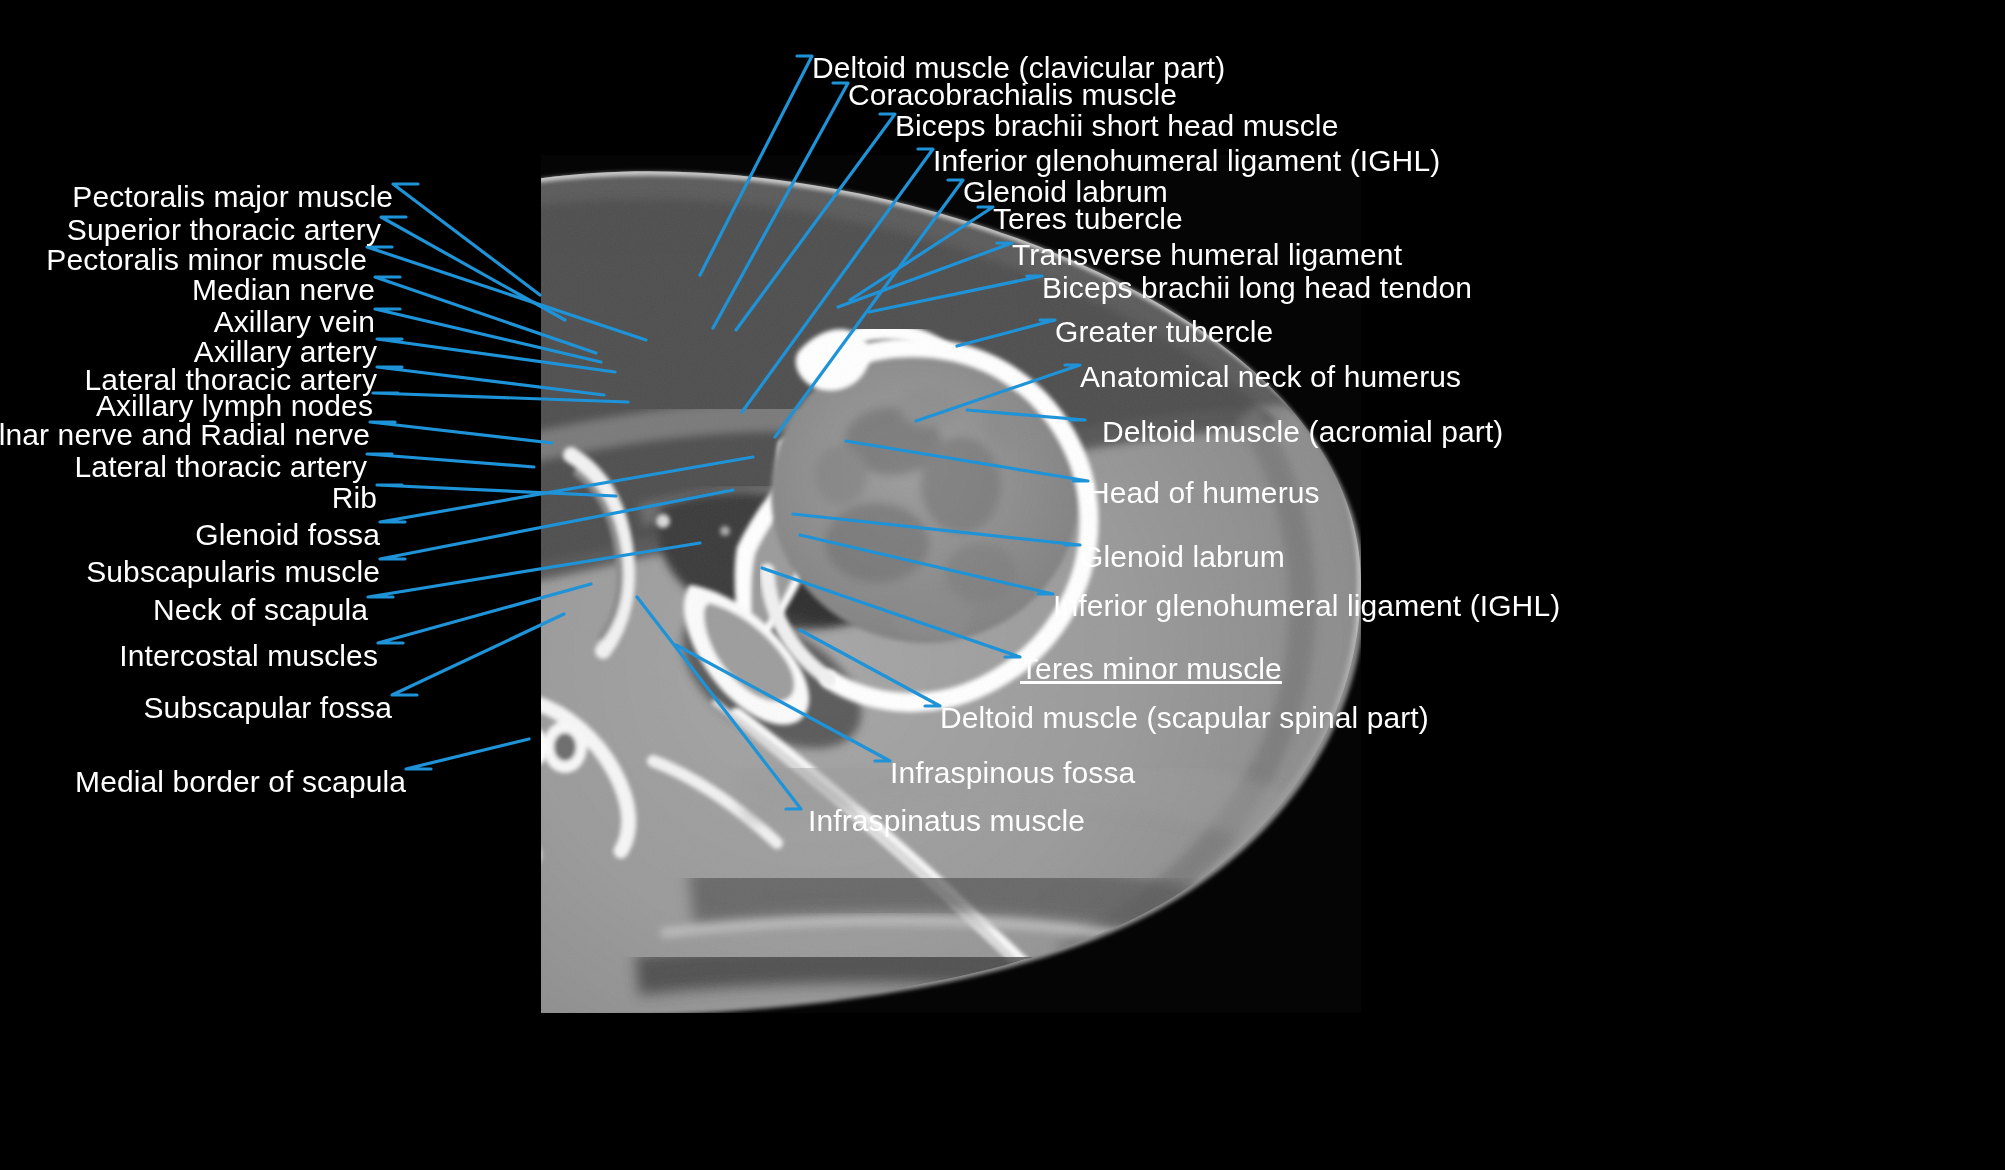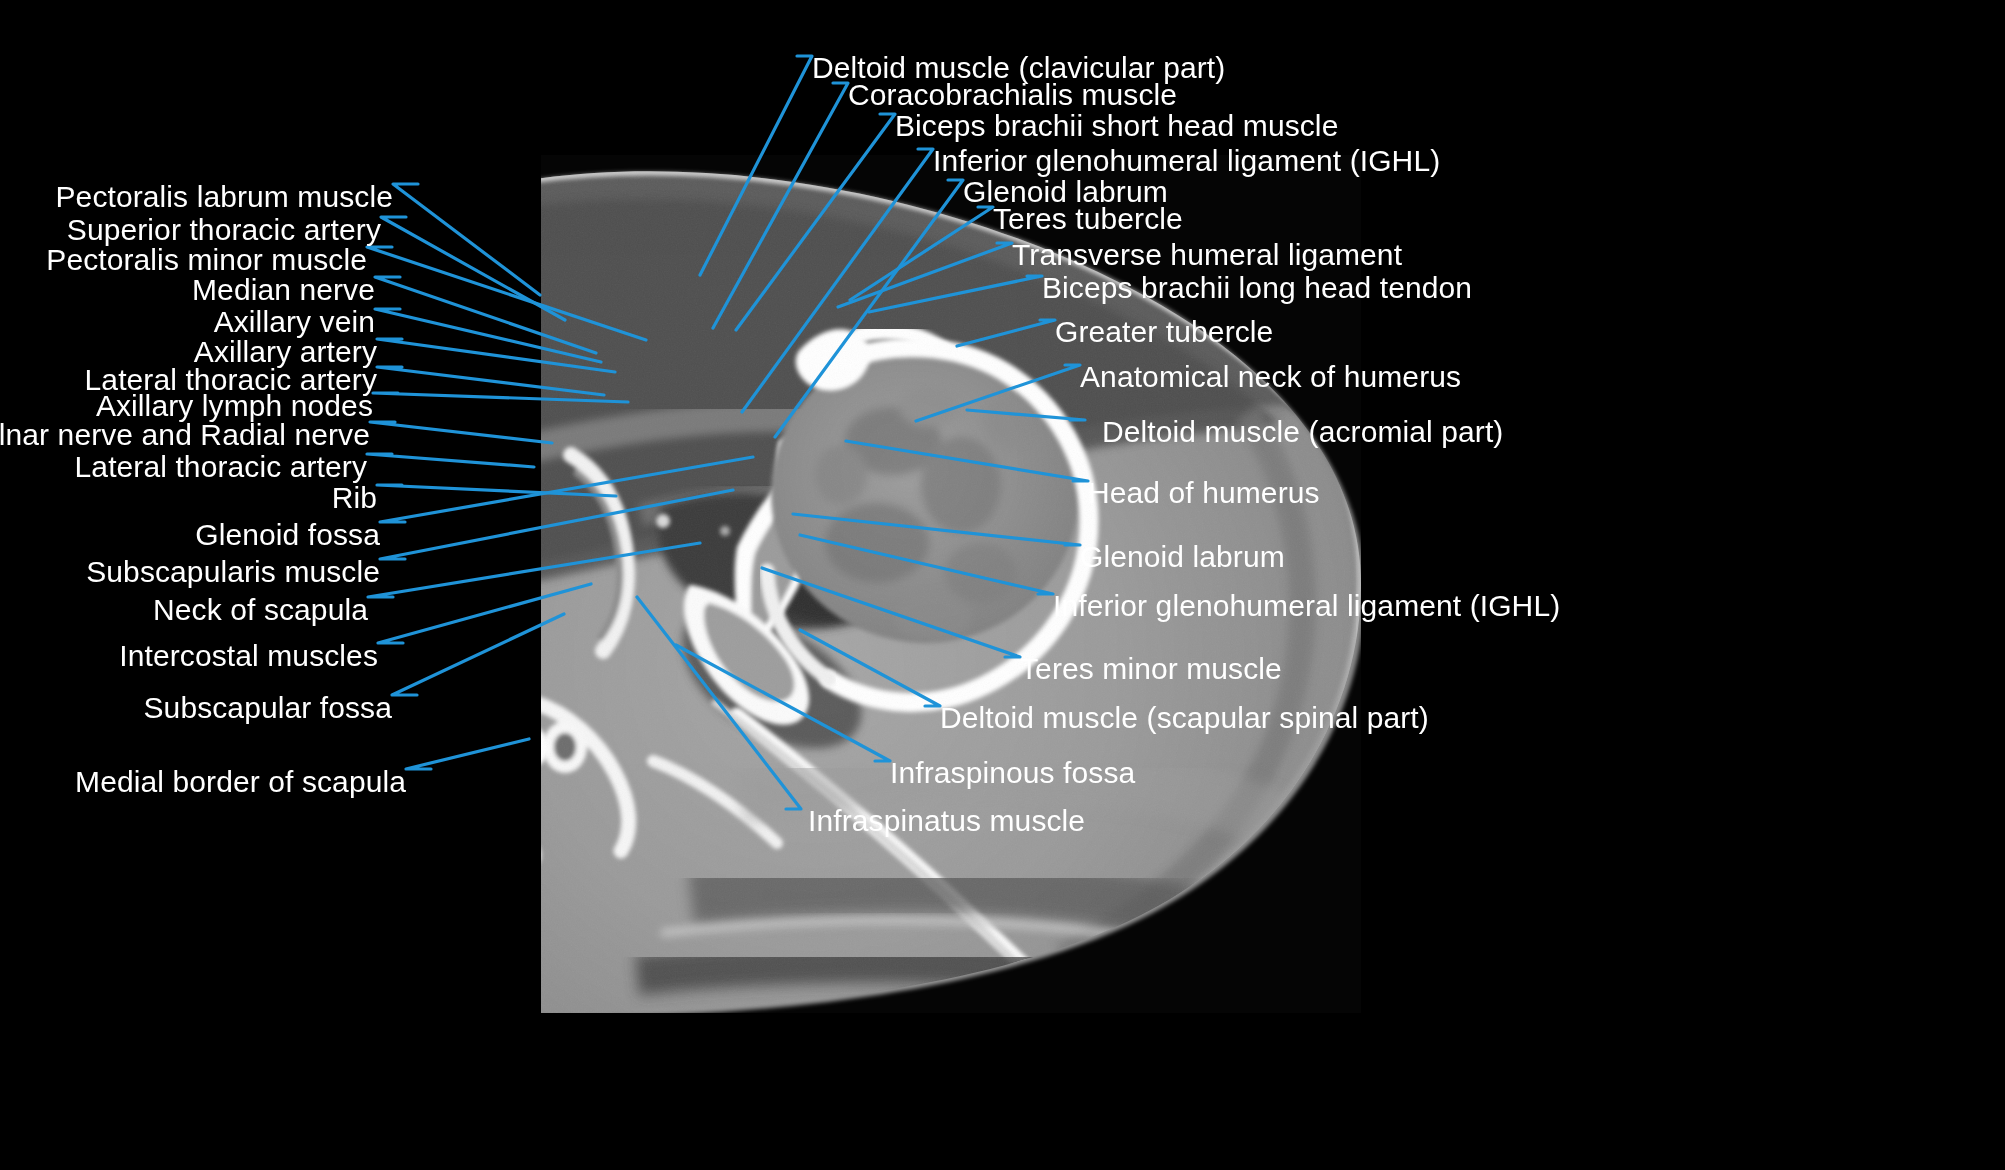--- a/index.html
+++ b/index.html
@@ -209,21 +209,21 @@
         <path d="M 1065,545 L 1080,545 L 793,514"></path>
         <path d="M 1038,594 L 1053,594 L 800,535"></path>
         <path d="M 1005,657 L 1020,657 L 762,568"></path>
         <path d="M 925,706 L 940,706 L 800,630"></path>
         <path d="M 875,761 L 890,761 L 676,645"></path>
         <path d="M 786,809 L 801,809 L 637,597"></path>
       </g>
   </svg>
 
   <div id="labels-left">
-      <div class="lbl r" style="top: 197px; color: rgb(255, 255, 255); right: 1612px; text-align: right;">Pectoralis labrum muscle</div>
+      <div class="lbl r" style="top: 197px; color: rgb(255, 255, 255); right: 1612px; text-align: right;">Pectoralis major muscle</div>
       <div class="lbl r" style="top: 230px; color: rgb(255, 255, 255); right: 1624px; text-align: right;">Superior thoracic artery</div>
       <div class="lbl r" style="top: 260px; color: rgb(255, 255, 255); right: 1638px; text-align: right;">Pectoralis minor muscle</div>
       <div class="lbl r" style="top: 290px; color: rgb(255, 255, 255); right: 1630px; text-align: right;">Median nerve</div>
       <div class="lbl r" style="top: 322px; color: rgb(255, 255, 255); right: 1630px; text-align: center;">Axillary vein</div>
       <div class="lbl r" style="top: 352px; color: rgb(255, 255, 255); right: 1628px; text-align: right;">Axillary artery</div>
       <div class="lbl r" style="top: 380px; color: rgb(255, 255, 255); right: 1628px; text-align: right;">Lateral thoracic artery</div>
       <div class="lbl r" style="top: 406px; color: rgb(255, 255, 255); right: 1632px; text-align: right;">Axillary lymph nodes</div>
       <div class="lbl r" style="top: 435px; color: rgb(255, 255, 255); right: 1635px; text-align: right;">Ulnar nerve and Radial nerve</div>
       <div class="lbl r" style="top: 467px; color: rgb(255, 255, 255); right: 1638px; text-align: right;">Lateral thoracic artery</div>
       <div class="lbl r" style="top: 498px; color: rgb(255, 255, 255); right: 1628px; text-align: right;">Rib</div>
@@ -242,19 +242,19 @@
       <div class="lbl l" style="top: 192px; color: rgb(255, 255, 255); left: 963px;">Glenoid labrum</div>
       <div class="lbl l" style="top: 219px; color: rgb(255, 255, 255); left: 993px;">Teres tubercle</div>
       <div class="lbl l" style="top: 255px; color: rgb(255, 255, 255); left: 1012px;">Transverse humeral ligament</div>
       <div class="lbl l" style="top: 288px; color: rgb(255, 255, 255); left: 1042px;">Biceps brachii long head tendon</div>
       <div class="lbl l" style="top: 332px; color: rgb(255, 255, 255); left: 1055px;">Greater tubercle</div>
       <div class="lbl l" style="top: 377px; color: rgb(255, 255, 255); left: 1080px;">Anatomical neck of humerus</div>
       <div class="lbl l" style="top: 432px; color: rgb(255, 255, 255); left: 1085px; margin-left: 17px;">Deltoid muscle (acromial part)</div>
       <div class="lbl l" style="top: 493px; color: rgb(255, 255, 255); left: 1088px;">Head of humerus</div>
       <div class="lbl l" style="top: 557px; color: rgb(255, 255, 255); left: 1080px;">Glenoid labrum</div>
       <div class="lbl l" style="top: 606px; color: rgb(255, 255, 255); left: 1053px;">Inferior glenohumeral ligament (IGHL)</div>
-      <div class="lbl l" style="top: 669px; color: rgb(255, 255, 255); left: 1020px;">Teres minor muscle</div>
+      <div class="lbl l" style="top: 669px; color: rgb(255, 255, 255); left: 1020px; text-decoration: underline;">Teres minor muscle</div>
       <div class="lbl l" style="top: 718px; color: rgb(255, 255, 255); left: 940px;">Deltoid muscle (scapular spinal part)</div>
       <div class="lbl l" style="top: 773px; color: rgb(255, 255, 255); left: 890px;">Infraspinous fossa</div>
       <div class="lbl l" style="top: 821px; color: rgb(255, 255, 255); left: 801px; margin-left: 7px;">Infraspinatus muscle</div>
     </div>
 
 </div>
 
 </body></html>

